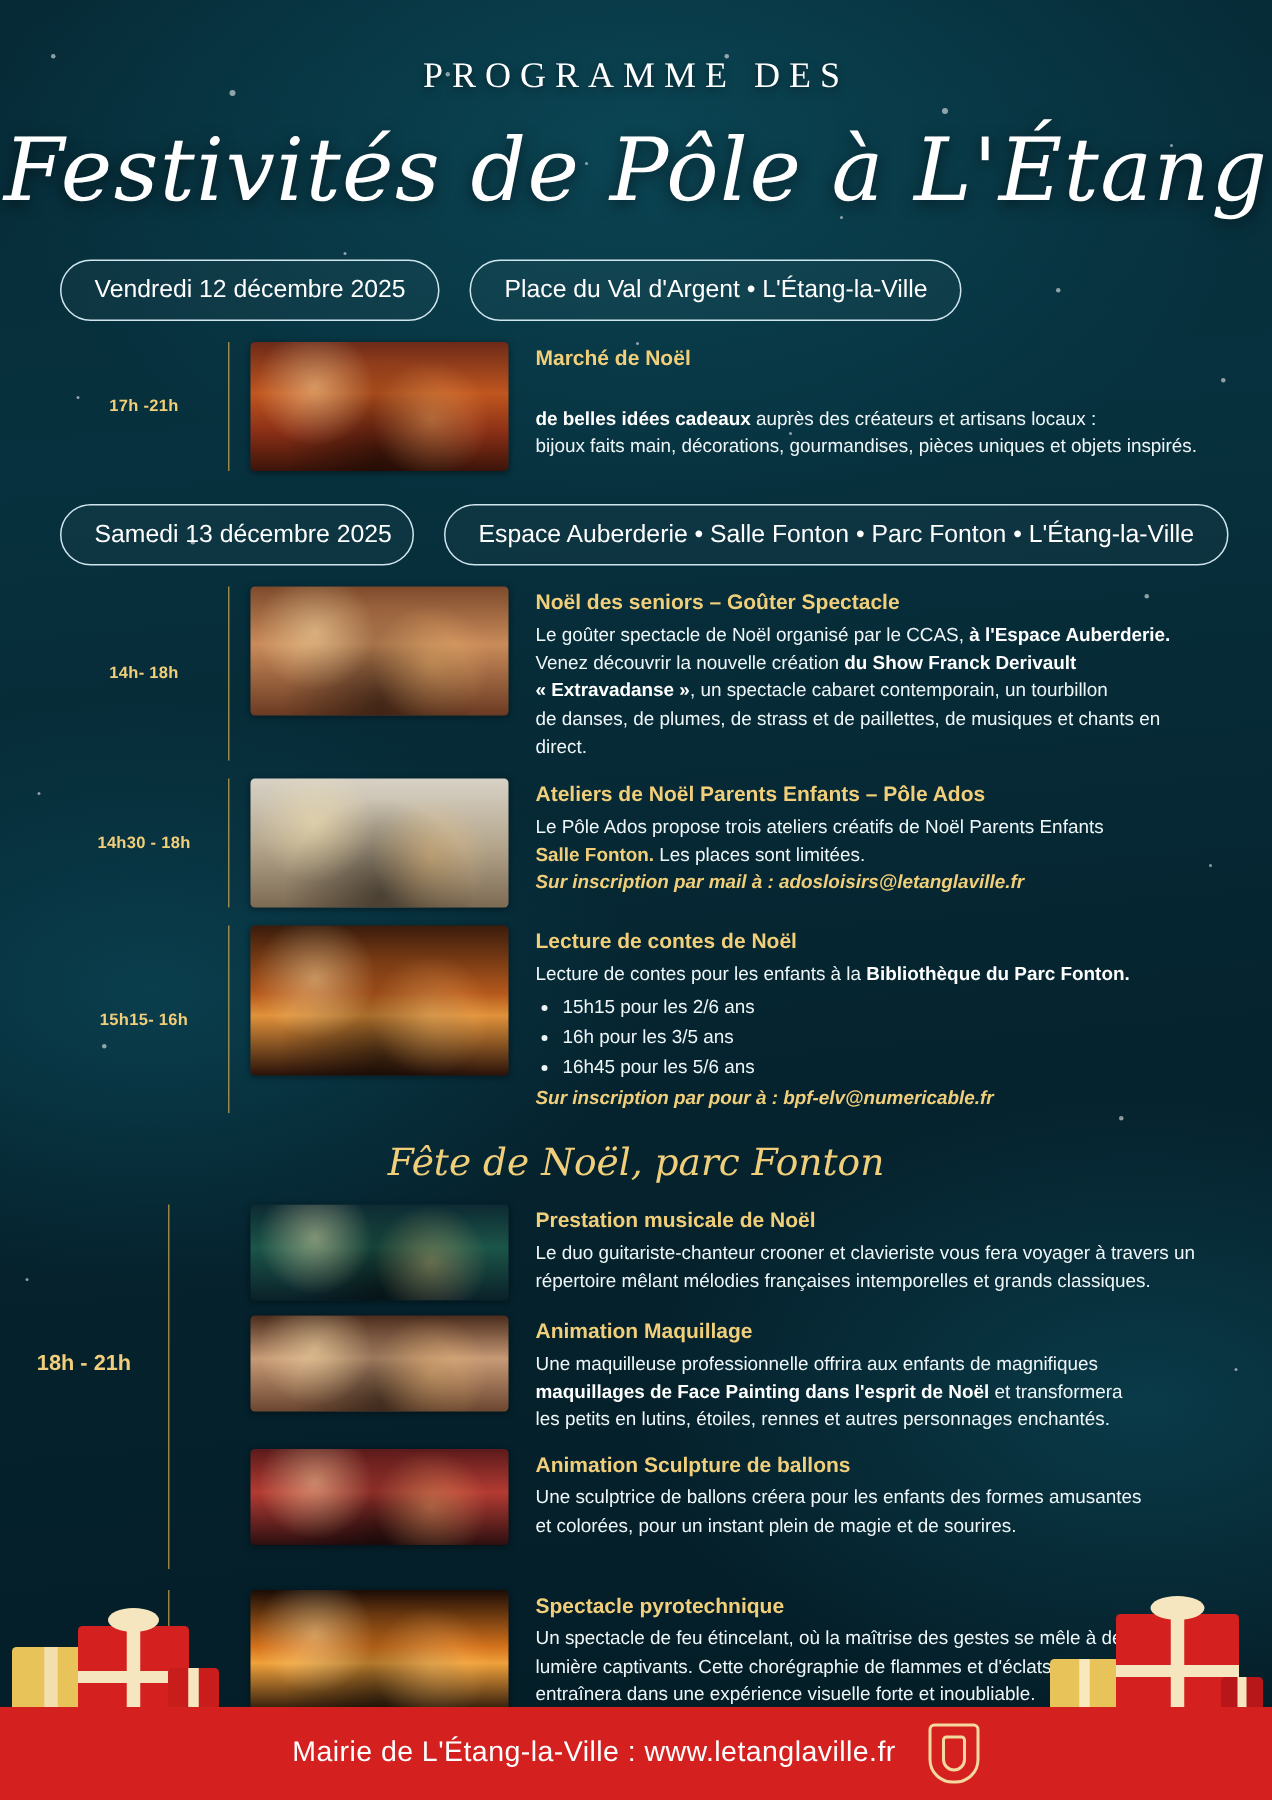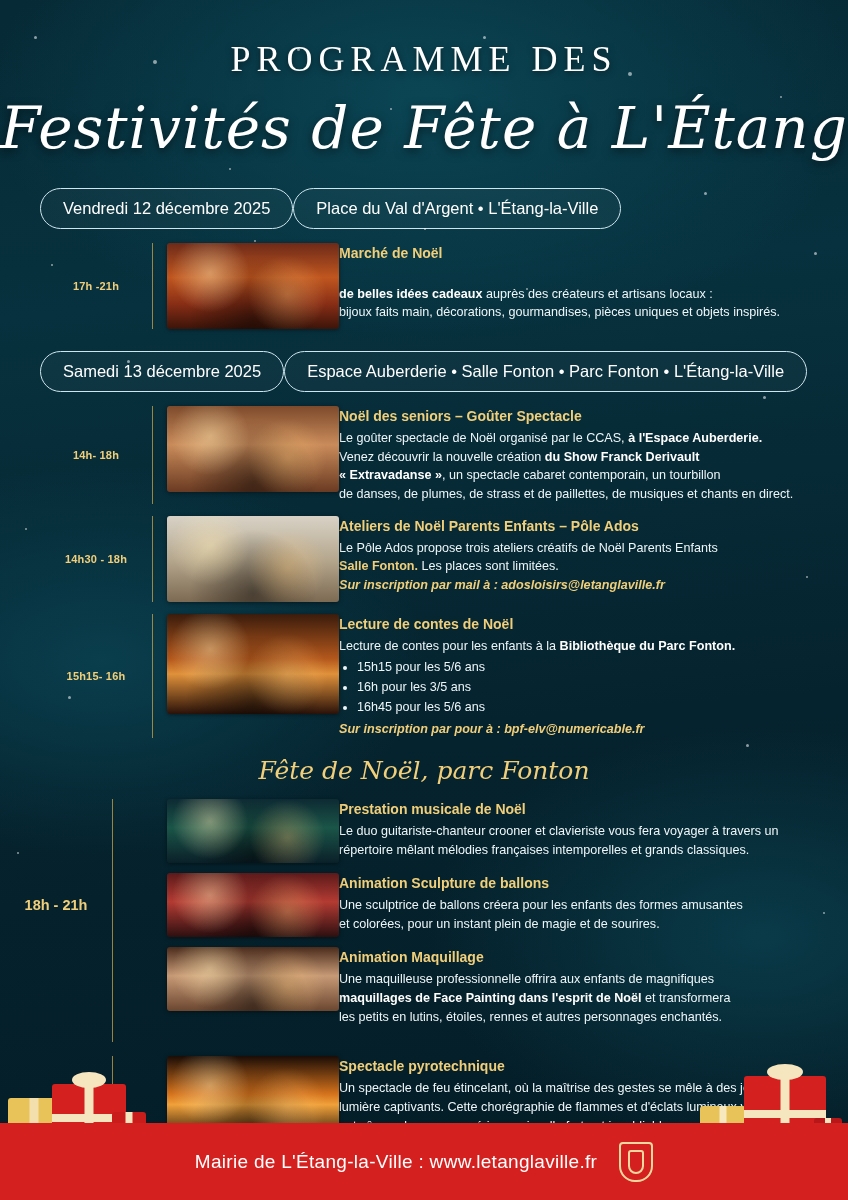--- a/index.html
+++ b/index.html
@@ -28,39 +28,40 @@
     display: block;
     background: #ffffff;
     border-radius: 50%;
     opacity: .55;
   }
 
   
   .header { position: relative; text-align: center; padding-top: 38px; }
   .kicker {
     font-family: "Liberation Serif", serif;
-    font-size: 36px;
+    font-size: 24px;
     letter-spacing: 6px;
     color: #ffffff;
     text-shadow: 0 2px 6px rgba(0,0,0,.5);
   }
   .script {
     font-family: "DejaVu Serif", serif;
     font-style: italic;
     font-size: 58px;
     margin-top: 14px;
     letter-spacing: 1px;
     color: #ffffff;
     text-shadow: 0 3px 10px rgba(0,0,0,.55);
   }
 
   
   .pill-row {
     display: flex;
     align-items: center;
+    gap: 20px;
     padding: 0 40px;
     margin-top: 26px;
   }
   .pill {
     border: 1.5px solid #cfe6ee;
     border-radius: 26px;
     padding: 10px 22px;
     font-size: 16.5px;
     color: #ffffff;
     white-space: nowrap;
@@ -116,20 +117,21 @@
   .thumb.t-pyro    { background: linear-gradient(180deg,#1a0c06 0%,#d4721c 45%,#f0a13a 58%,#180a05 100%); }
   .thumb .sheen {
     position: absolute; inset: 0;
     background:
       radial-gradient(circle at 25% 35%, rgba(255,235,180,.45) 0%, rgba(255,235,180,0) 28%),
       radial-gradient(circle at 70% 60%, rgba(255,200,120,.35) 0%, rgba(255,200,120,0) 30%),
       radial-gradient(circle at 50% 90%, rgba(0,0,0,.45) 0%, rgba(0,0,0,0) 55%);
   }
   .body {
     flex: 1;
+    padding-left: 18px;
     padding-top: 2px;
   }
   .ev-title {
     color: #f1cf7a;
     font-size: 14px;
     font-weight: bold;
     margin-bottom: 5px;
   }
   .ev-text {
     font-size: 12.6px;
@@ -169,21 +171,21 @@
     font-size: 14.5px;
     font-weight: bold;
     color: #f1cf7a;
   }
   .g-event { display: flex; margin-bottom: 10px; padding-left: 127px; }
 
   
   .footer {
     position: absolute;
     left: 0; right: 0; bottom: 0;
-    height: 77px;
+    height: 62px;
     background: #d4211f;
     display: flex;
     align-items: center;
     justify-content: center;
     gap: 22px;
   }
   .footer-text {
     font-size: 19px;
     color: #ffffff;
     letter-spacing: .3px;
@@ -246,21 +248,21 @@
     <i style="left:95%;top:48%;width:2px;height:2px"></i>
     <i style="left:88%;top:62%;width:3px;height:3px"></i>
     <i style="left:97%;top:76%;width:2px;height:2px"></i>
     <i style="left:50%;top:19%;width:2px;height:2px"></i>
     <i style="left:62%;top:24%;width:2px;height:2px"></i>
     <i style="left:30%;top:20%;width:2px;height:2px"></i>
   </div>
 
   <div class="header">
     <div class="kicker">PROGRAMME DES</div>
-    <div class="script">Festivités de Fête à L'Étang</div>
+    <div class="script">Festivités de Pôle à L'Étang</div>
   </div>
 
   <div class="pill-row">
     <div class="pill date">Vendredi 12 décembre 2025</div>
     <div class="pill">Place du Val d'Argent • L'Étang-la-Ville</div>
   </div>
 
   <div class="section">
     <div class="event" style="margin-top:12px;">
       <div class="time-col">17h -21h</div>
@@ -323,21 +325,21 @@
       <div class="time-col">15h15- 16h</div>
       <div class="rule"></div>
       <div class="thumb t-contes" style="height:100px;">
           <span class="sheen"></span>
         </div>
       <div class="body">
         <div class="ev-title">Lecture de contes de Noël</div>
         <div class="ev-text">
           <span>Lecture de contes pour les enfants à la </span><b>Bibliothèque du Parc Fonton.</b>
           <ul class="ev-list">
-            <li>15h15 pour les 5/6 ans</li>
+            <li>15h15 pour les 2/6 ans</li>
             <li>16h pour les 3/5 ans</li>
             <li>16h45 pour les 5/6 ans</li>
           </ul>
           <span class="it-gold">Sur inscription par pour à : bpf-elv@numericable.fr</span>
         </div>
       </div>
     </div>
   </div>
 
   <div class="fete-title">Fête de Noël, parc Fonton</div>
@@ -353,42 +355,42 @@
       <div class="body">
         <div class="ev-title">Prestation musicale de Noël</div>
         <div class="ev-text">
           <span>Le duo guitariste-chanteur crooner et clavieriste vous fera voyager à travers un</span><br>
           <span>répertoire mêlant mélodies françaises intemporelles et grands classiques.</span>
         </div>
       </div>
     </div>
 
     <div class="g-event">
-      <div class="thumb t-ballons" style="height:64px;">
-          <span class="sheen"></span>
-        </div>
-      <div class="body">
-        <div class="ev-title">Animation Sculpture de ballons</div>
-        <div class="ev-text">
-          <span>Une sculptrice de ballons créera pour les enfants des formes amusantes</span><br>
-          <span>et colorées, pour un instant plein de magie et de sourires.</span>
-        </div>
-      </div>
-    </div>
-
-    <div class="g-event">
       <div class="thumb t-maquil" style="height:64px;">
           <span class="sheen"></span>
         </div>
       <div class="body">
         <div class="ev-title">Animation Maquillage</div>
         <div class="ev-text">
           <span>Une maquilleuse professionnelle offrira aux enfants de magnifiques</span><br>
           <b>maquillages de Face Painting dans l'esprit de Noël</b><span> et transformera</span><br>
           <span>les petits en lutins, étoiles, rennes et autres personnages enchantés.</span>
+        </div>
+      </div>
+    </div>
+
+    <div class="g-event">
+      <div class="thumb t-ballons" style="height:64px;">
+          <span class="sheen"></span>
+        </div>
+      <div class="body">
+        <div class="ev-title">Animation Sculpture de ballons</div>
+        <div class="ev-text">
+          <span>Une sculptrice de ballons créera pour les enfants des formes amusantes</span><br>
+          <span>et colorées, pour un instant plein de magie et de sourires.</span>
         </div>
       </div>
     </div>
   </div>
 
   <div class="section group">
     <div class="grule"></div>
     <div class="group-time" style="top:42px;">19h30 - 20h</div>
 
     <div class="g-event" style="margin-bottom:0;">

